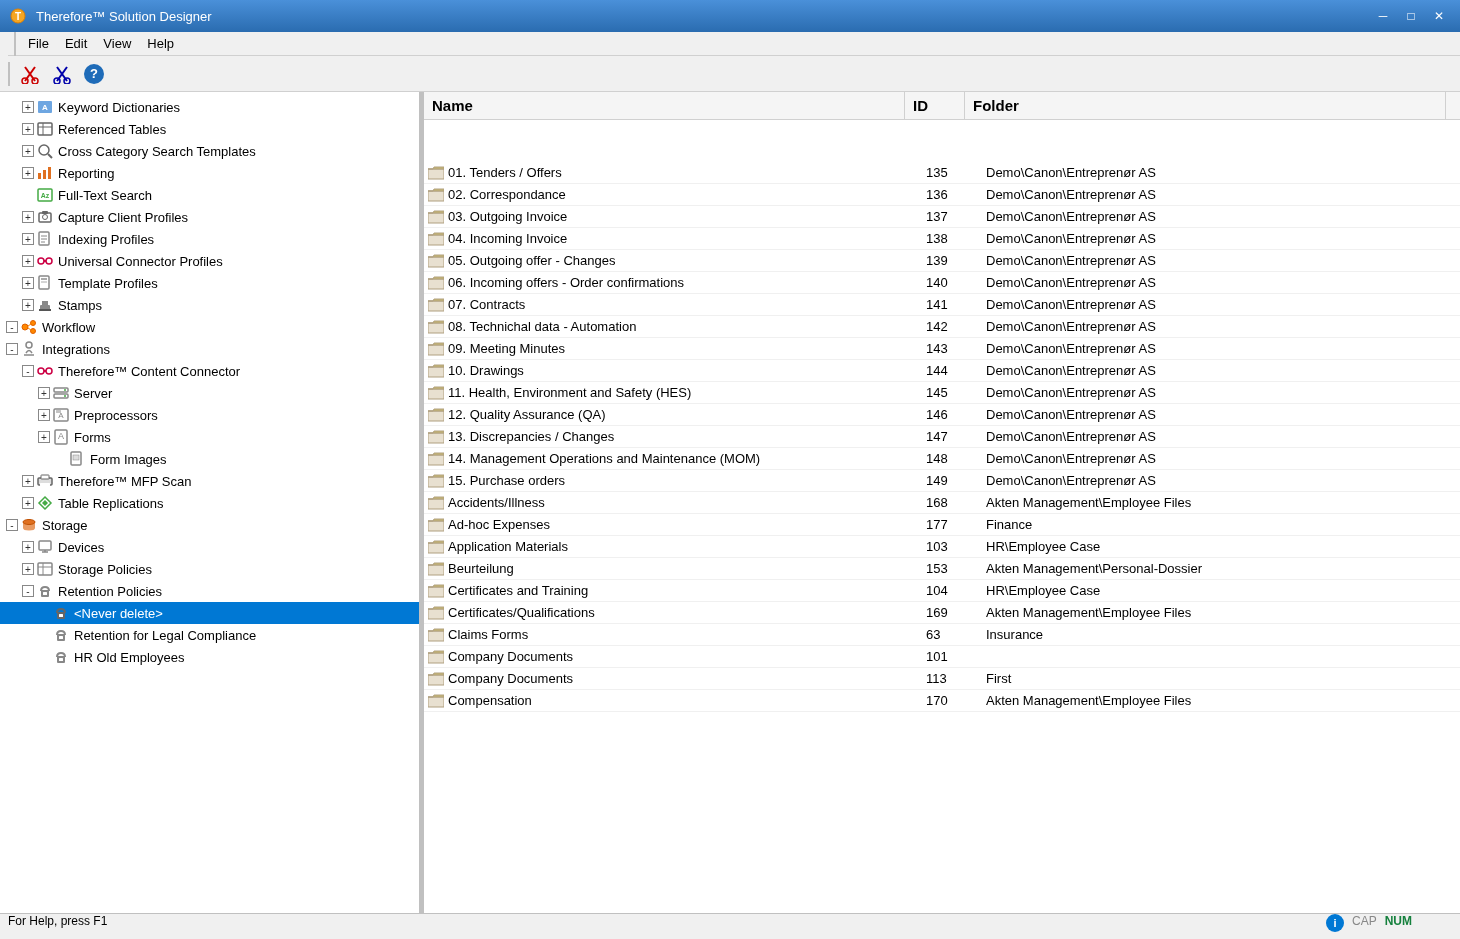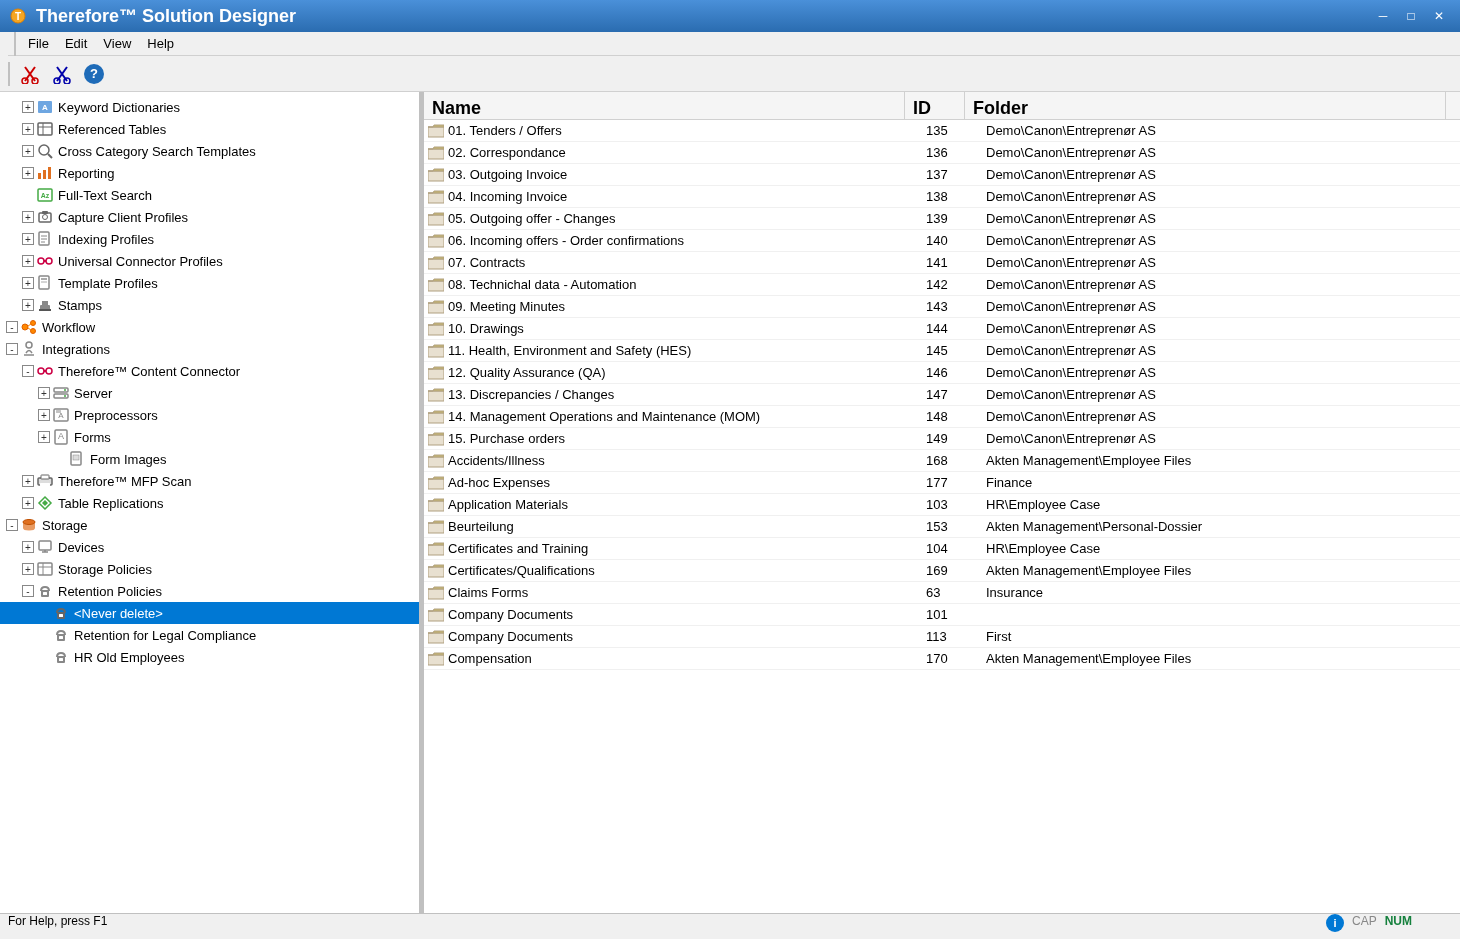--- a/index.html
+++ b/index.html
@@ -24,22 +24,22 @@
       padding: 0 8px;
       user-select: none;
     }
     #title-bar .app-icon {
       width: 20px; height: 20px;
       margin-right: 8px;
       display: flex; align-items: center; justify-content: center;
     }
     #title-bar .title-text {
       flex: 1;
-      font-size: 18px;
-      font-weight: bold;
+      font-size: 13px;
+      font-weight: normal;
     }
     #title-bar .window-controls {
       display: flex; gap: 2px;
     }
     #title-bar .win-btn {
       width: 26px; height: 20px;
       background: transparent;
       border: none;
       color: white;
       font-size: 12px;
@@ -153,35 +153,36 @@
       overflow: hidden;
     }
     #content-header {
       display: flex;
       border-bottom: 1px solid #d0d0d0;
       background: #f5f5f5;
       height: 28px;
     }
     .col-header {
       display: flex;
-      align-items: flex-end;
+      align-items: center;
       padding: 0 8px;
       border-right: 1px solid #d0d0d0;
       font-weight: bold;
-      font-size: 18px;
+      font-size: 15px;
       cursor: pointer;
     }
     .col-name { flex: 1; min-width: 300px; }
     .col-id { width: 60px; }
     .col-folder { flex: 1; }
 
     #content-body {
       flex: 1;
       overflow-y: auto;
       overflow-x: hidden;
+      margin-top: 42px;
     }
     .content-row {
       display: flex;
       align-items: center;
       height: 22px;
       border-bottom: 1px solid #f0f0f0;
       cursor: pointer;
     }
     .content-row .row-icon {
       width: 20px; height: 22px;

